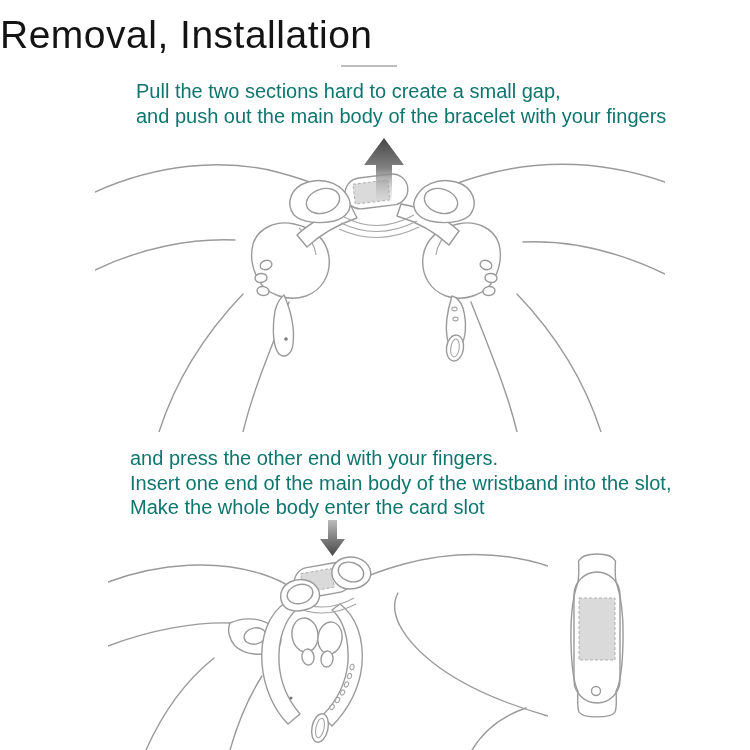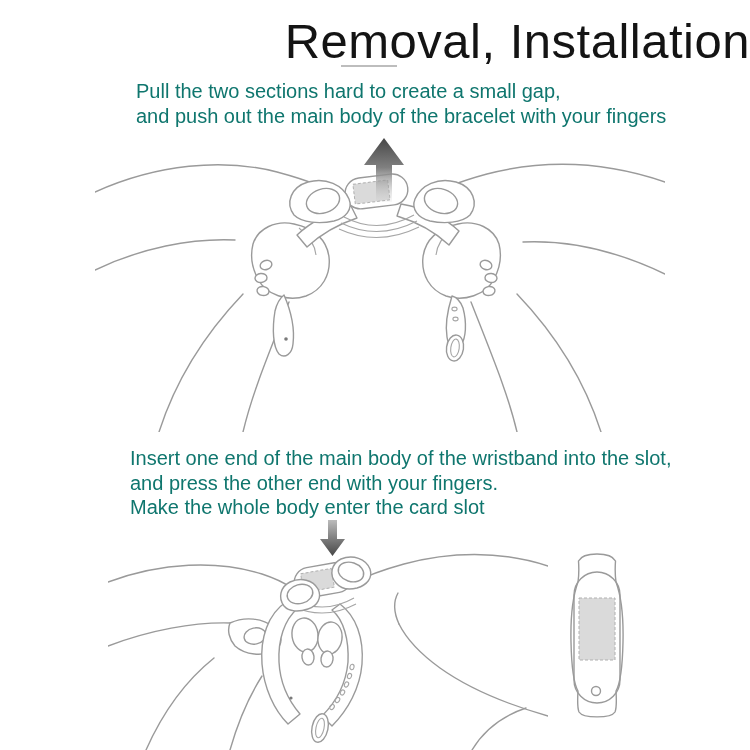--- a/index.html
+++ b/index.html
@@ -2,22 +2,22 @@
 <html><head>
 <meta charset="utf-8">
 <style>
   html,body{margin:0;padding:0;background:#fff;}
   .page{
     position:relative;width:750px;height:750px;background:#ffffff;
     font-family:"Liberation Sans", sans-serif;overflow:hidden;
   }
   .abs{position:absolute;}
   .title{
-    top:13px;left:0;width:750px;text-align:right;
-    font-size:49px;font-weight:400;color:#141414;letter-spacing:0.5px;
+    top:13px;left:0;width:750px;text-align:left;
+    font-size:39px;font-weight:400;color:#141414;letter-spacing:0.5px;
   }
   .divider{top:65px;left:341px;width:56px;height:2px;background:#bdbdbd;}
   .para{font-size:20px;line-height:24.5px;color:#0f766e;font-weight:400;}
   .para .ln{white-space:pre;}
   #para-removal{top:79px;left:136px;}
   #para-install{top:446px;left:130px;}
   #fig-removal{top:132px;left:95px;}
   #fig-install{top:518px;left:108px;}
   #fig-band{top:552px;left:570px;}
   svg{display:block;}
@@ -96,22 +96,22 @@
       <path class="wfill" d="M199,83 C190,71 196,55 213,50 C231,45 248,53 254,67 C258,77 251,86 239,89 C225,92 207,91 199,83 Z"></path>
       <ellipse class="wfill" cx="228" cy="69" rx="17" ry="12" transform="rotate(-18 228 69)"></ellipse>
       <path class="wfill" d="M375,83 C384,71 378,55 361,50 C343,45 326,53 320,67 C316,77 323,86 335,89 C349,92 367,91 375,83 Z"></path>
       <ellipse class="wfill" cx="346" cy="69" rx="17" ry="12" transform="rotate(18 346 69)"></ellipse>
     </g>
 
     <path d="M289,6 L269,33 L281,33 L281,70 L297,70 L297,33 L309,33 Z" fill="url(#gUp)"></path>
   </svg>
 
   <div class="abs para" id="para-install">
+    <div class="ln">and press the other end with your fingers.</div>
     <div class="ln">Insert one end of the main body of the wristband into the slot,</div>
-    <div class="ln">and press the other end with your fingers.</div>
     <div class="ln">Make the whole body enter the card slot</div>
   </div>
 
   <svg class="abs" id="fig-install" width="440" height="232" viewBox="0 0 440 232">
     <defs>
       <linearGradient id="gDown" x1="0" y1="0" x2="0" y2="38" gradientUnits="userSpaceOnUse">
         <stop offset="0" stop-color="#c2c2c2"></stop>
         <stop offset="0.55" stop-color="#7d7d7d"></stop>
         <stop offset="1" stop-color="#474747"></stop>
       </linearGradient>

